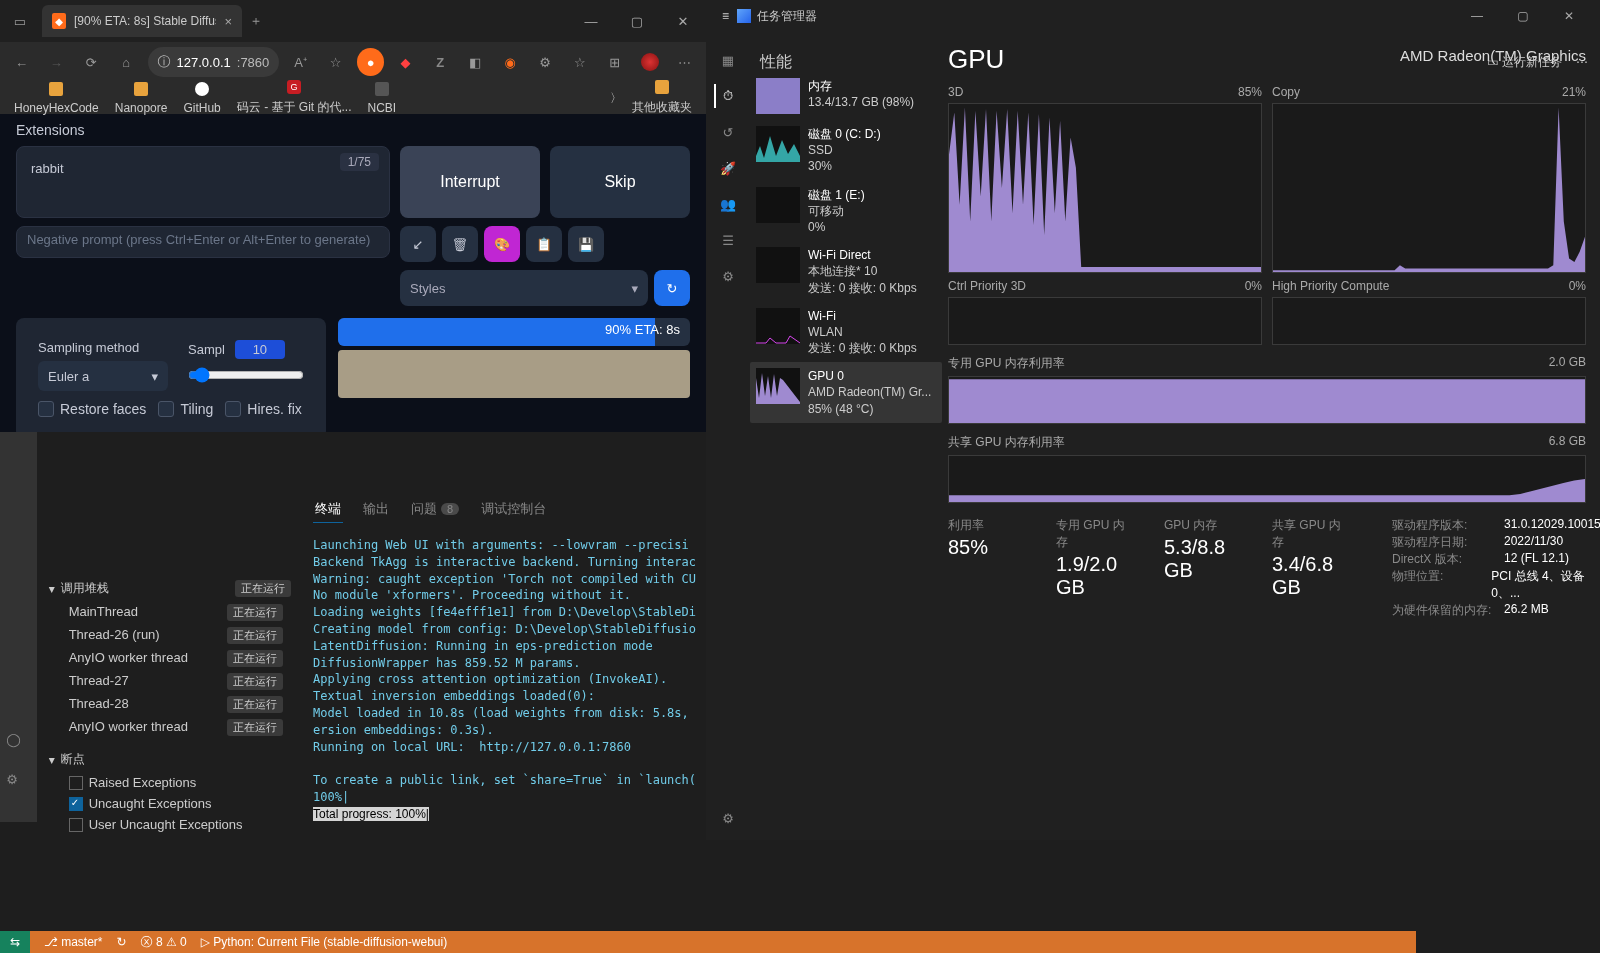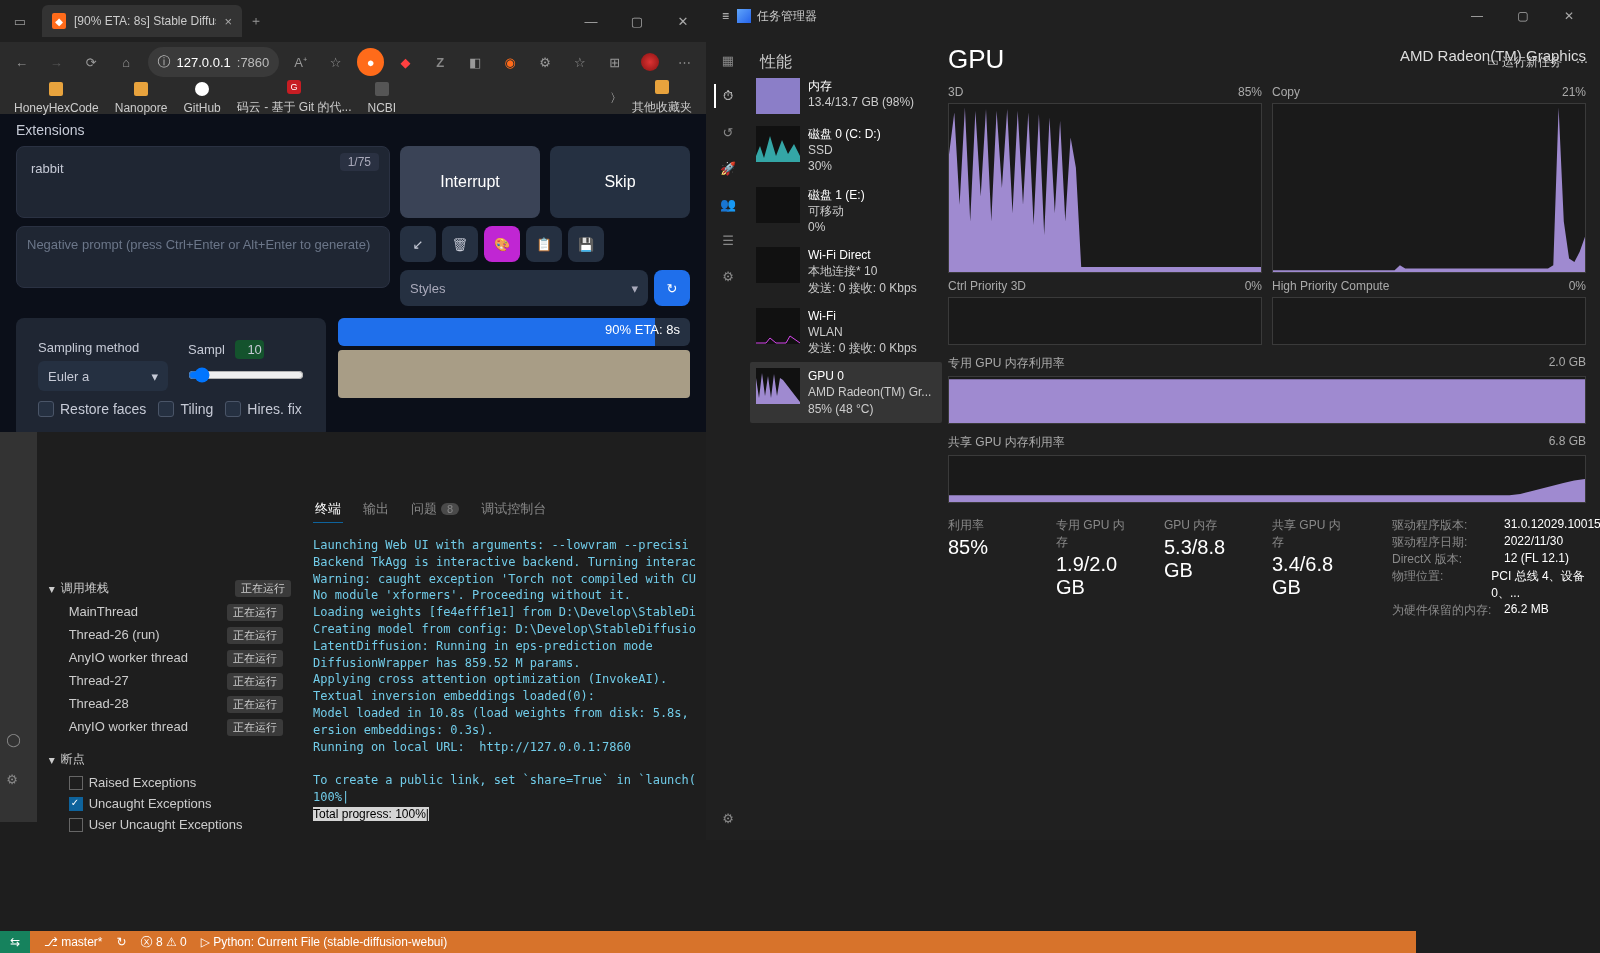--- a/index.html
+++ b/index.html
@@ -25,30 +25,30 @@
 .page { background:#0b0f19; height:320px; padding:0 16px; color:#c6cad6; overflow:hidden; }
 .ext { padding:8px 0; color:#c6cad6; font-size:14px;}
 .card { background:#1f2633; border:1px solid #2a3142; border-radius:8px; padding:10px; }
 .row1 { display:flex; gap:10px; margin-bottom:8px;}
 .prompt { flex:1; height:72px; position:relative; }
 .prompt .counter { position:absolute; top:6px; right:10px; background:#2a3142; padding:2px 8px; border-radius:4px; font-size:12px; color:#aab;}
 .bigbtn { width:140px; border-radius:8px; display:flex;align-items:center;justify-content:center; font-size:16px; color:#fff;}
 .interrupt { background:#3a4356; }
 .skip { background:#253041; width:140px; }
 .row2 { display:flex; gap:10px; }
-.negprompt { flex:1; height:62px; color:#6b7689; font-size:13px; display:flex;align-items:flex-start; }
+.negprompt { flex:1; height:32px; color:#6b7689; font-size:13px; display:flex;align-items:flex-end; }
 .toolicons { display:flex; gap:6px; }
 .tool { width:36px;height:36px;background:#253041;border-radius:8px;display:flex;align-items:center;justify-content:center;}
 .styles { display:flex; gap:6px; align-items:center; margin-top:8px; }
 .styles .sel { flex:1; height:36px; background:#253041; border-radius:8px; display:flex;align-items:center; padding:0 10px; color:#aab;}
 .refresh { width:36px;height:36px;background:#1f6feb;border-radius:8px;display:flex;align-items:center;justify-content:center;color:#fff;}
 .row3 { display:flex; gap:12px; margin-top:12px;}
 .panel { background:#1f2633; border-radius:8px; padding:22px; }
 .slider { display:flex;align-items:center;gap:10px; }
-.slider .val { width:29px;text-align:right;background:#14532d;border-radius:4px;padding:2px;}
+.slider .val { width:50px;text-align:center;background:#1d4ed8;border-radius:4px;padding:2px;}
 .progress { height:28px; background:#253041; border-radius:6px; overflow:hidden; position:relative;}
 .progress .bar { background:#1f6feb; height:100%; }
 .progress .txt { position:absolute; right:10px; top:4px; color:#fff; font-weight:500;}
 .preview { height:48px; background:#a89d86; margin-top:4px; border-radius:4px;}
 .checks { display:flex; gap:12px; margin-top:10px; color:#c6cad6; font-size:14px;}
 .check { display:flex;align-items:center;gap:6px;}
 .cb { width:16px;height:16px;border:1px solid #4a5568;border-radius:3px;background:#253041;}
 .hscroll { height:14px; background:#f0f0f0; display:flex;align-items:center;}
 .hscroll .thumb{ width:30px;height:10px;background:#888;margin-left:4px;border-radius:2px;}
 .hscroll .rarrow{ margin-left:auto; padding:0 6px; color:#333;}

